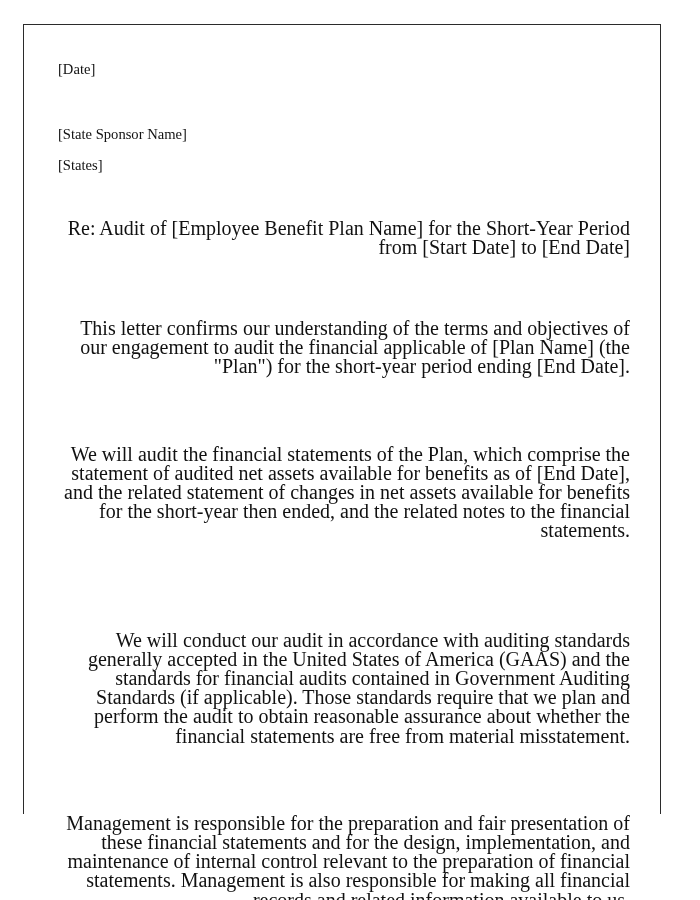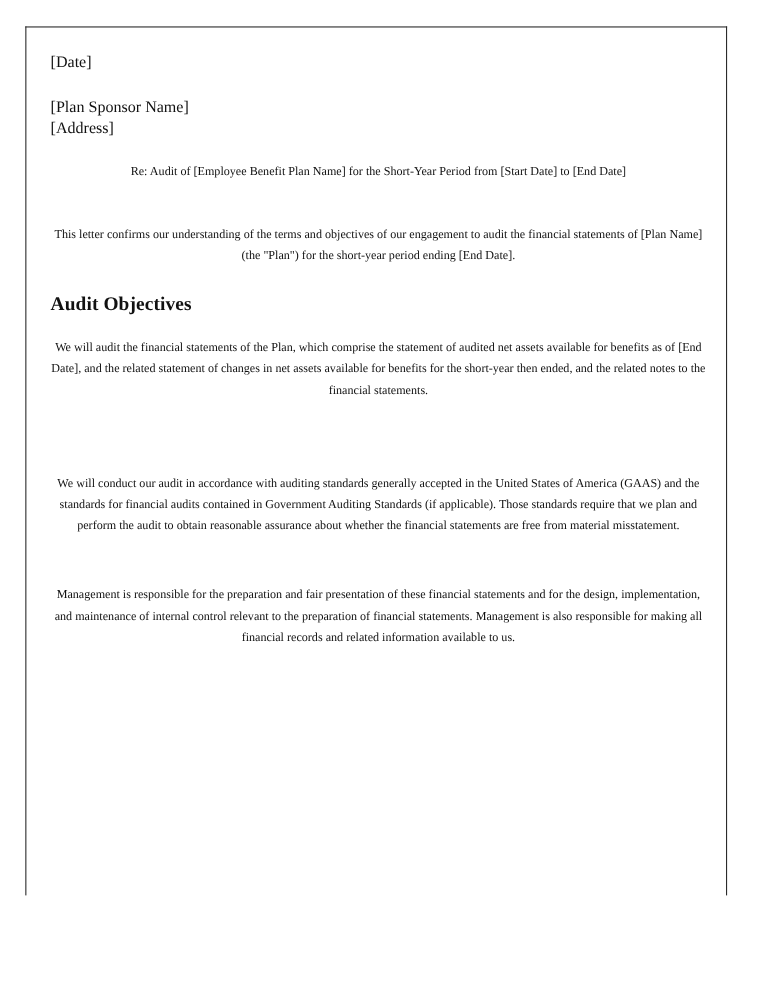--- a/index.html
+++ b/index.html
@@ -41,34 +41,34 @@
   .doc-body {
     position: absolute;
     left: 22px;
     top: 23px;
     width: 596px;
   }
 
   .line,
   .para,
   .heading {
-    margin: 0;
+    margin: 12px;
     padding: 0;
   }
 
   .line {
     font-size: 14.6px;
     line-height: 19.2px;
     white-space: nowrap;
   }
 
   .para {
-    font-size: 11px;
+    font-size: 20px;
     line-height: 19.2px;
-    text-align: center;
+    text-align: right;
   }
 
   .heading {
     font-size: 17.6px;
     line-height: 21px;
     font-weight: bold;
     letter-spacing: 0.1px;
   }
   .gap-md { height: 19px; }
   .gap-lg { height: 22px; }
@@ -83,38 +83,37 @@
 <div class="page-canvas">
 
   <div class="doc-page">
     <div class="doc-body">
 
       <div class="line">[Date]</div>
 
       <div class="gap-lg"></div>
 
       <div class="addr-block">
-        <div class="line">[Plan Sponsor Name]</div>
-        <div class="line">[Address]</div>
+        <div class="line">[State Sponsor Name]</div>
+        <div class="line">[States]</div>
       </div>
 
       <div class="gap-md"></div>
 
       <p class="para">Re: Audit of [Employee Benefit Plan Name] for the Short-Year Period from [Start Date] to [End Date]</p>
 
       <div class="gap-md"></div>
 
 
       <div class="gap-md"></div>
 
-      <p class="para">This letter confirms our understanding of the terms and objectives of our engagement to audit the financial statements of [Plan Name] (the "Plan") for the short-year period ending [End Date].</p>
+      <p class="para">This letter confirms our understanding of the terms and objectives of our engagement to audit the financial applicable of [Plan Name] (the "Plan") for the short-year period ending [End Date].</p>
 
       <div class="gap-head-before"></div>
 
-      <h2 class="heading">Audit Objectives</h2>
 
       <div class="gap-head-after"></div>
 
       <p class="para">We will audit the financial statements of the Plan, which comprise the statement of audited net assets available for benefits as of [End Date], and the related statement of changes in net assets available for benefits for the short-year then ended, and the related notes to the financial statements.</p>
 
       <div class="gap-lg"></div>
 
 
       <div class="gap-head-before"></div>
 

